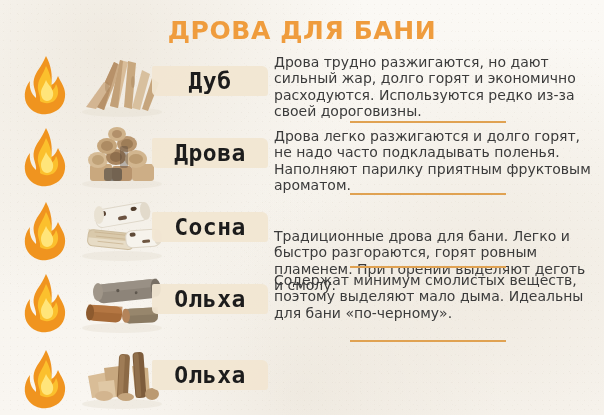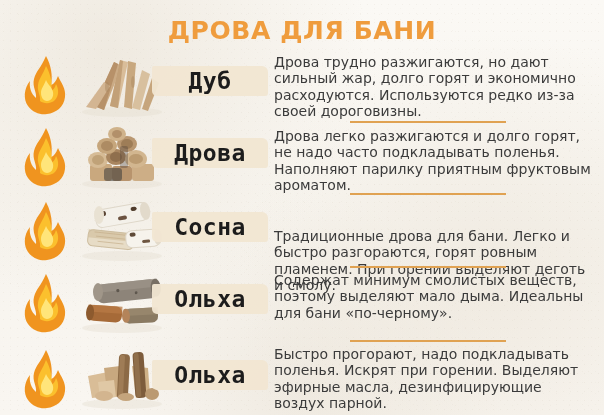--- a/index.html
+++ b/index.html
@@ -327,16 +327,15 @@
         <path d="M26 52 L24 36 L40 34 L42 51 Z" fill="#e0c8a5"></path>
         <ellipse cx="30" cy="50" rx="9" ry="5" fill="#d3b58f"></ellipse>
         <ellipse cx="52" cy="51" rx="8" ry="4" fill="#c4a47c"></ellipse>
         <ellipse cx="78" cy="48" rx="7" ry="6" fill="#bb9a72"></ellipse>
       </svg>
     </div>
     <div class="name-cell">
       <div class="name-hl"></div>
       <div class="name-text">Ольха</div>
     </div>
-    <div class="desc-cell d4">Быстро прогорают, надо подкладывать поленья. Искрят при горении. Выделяют эфирные масла, дезинфицирующие воздух парной.</div>
   </div>
 
 </div>
 
 </body></html>

